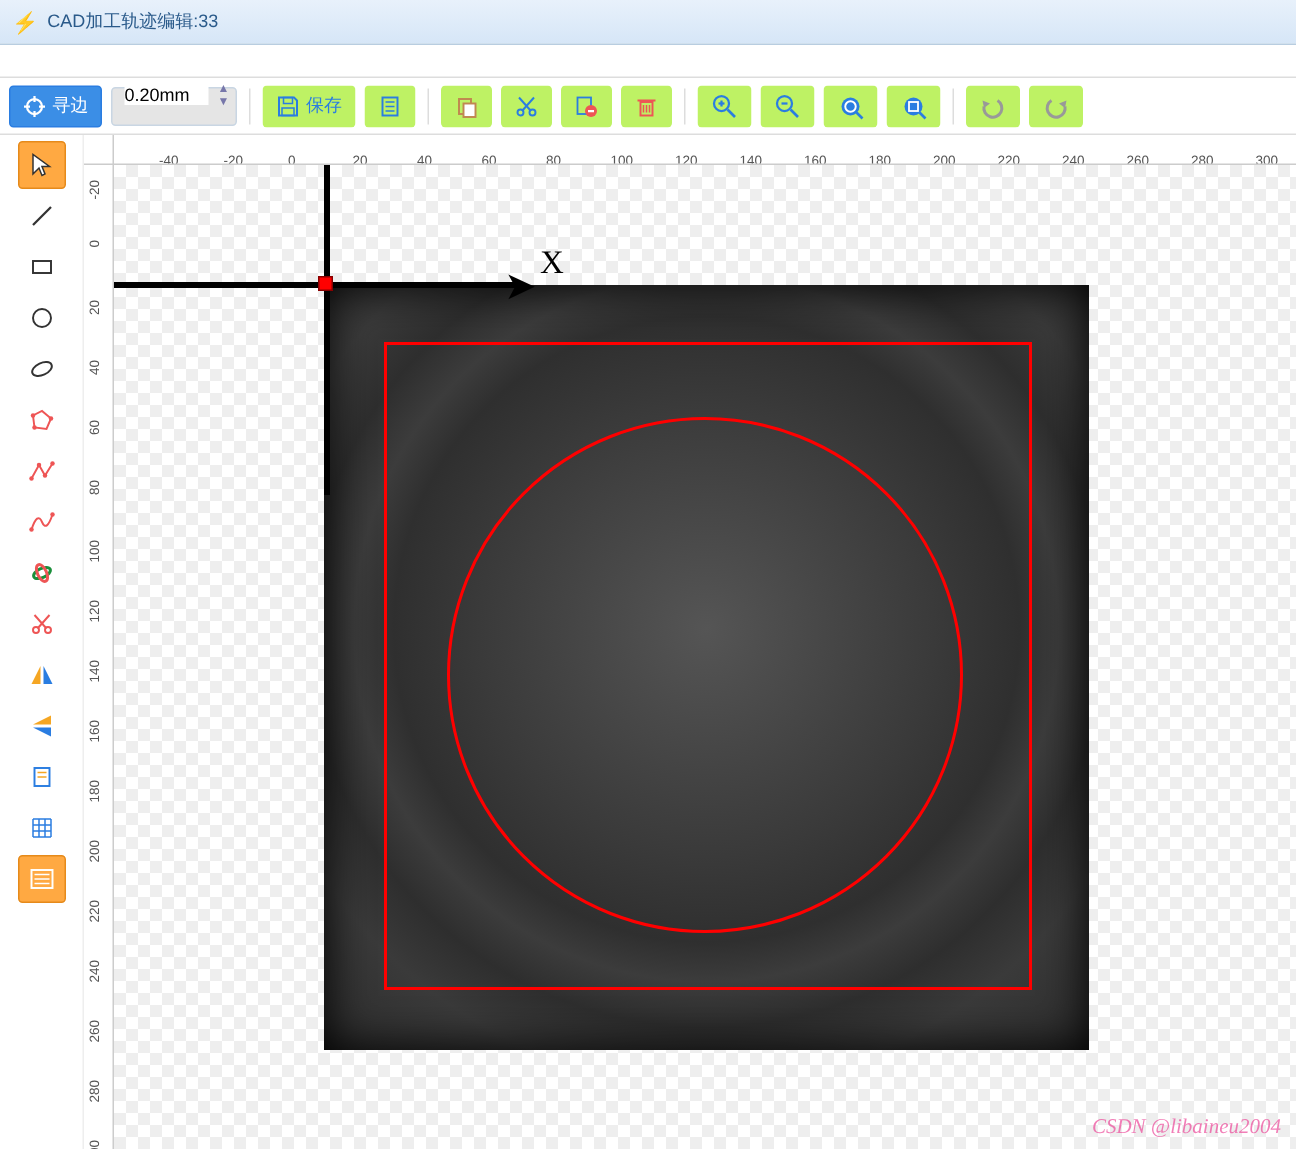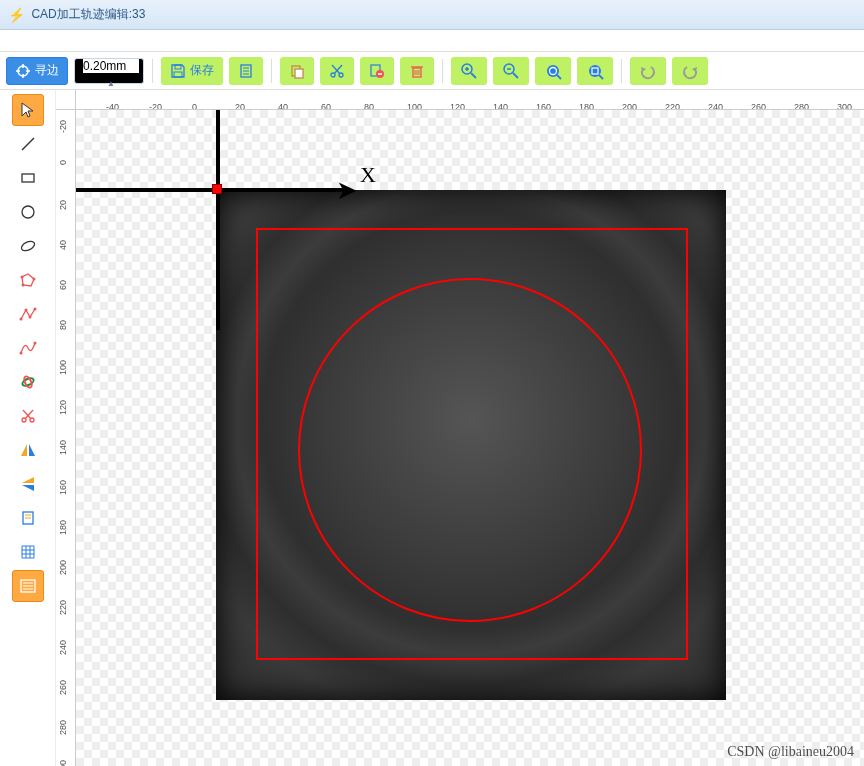--- a/index.html
+++ b/index.html
@@ -3,21 +3,21 @@
 <meta charset="utf-8">
 <style>
 * { box-sizing: border-box; margin: 0; padding: 0; }
 body { font-family: "Microsoft YaHei", Arial, sans-serif; font-size: 12px; background: #fff; width: 864px; height: 766px; overflow: hidden; position: relative; }
 .titlebar { height: 30px; background: linear-gradient(#e8f1fb, #d6e6f7); display: flex; align-items: center; padding: 0 8px; border-bottom: 1px solid #b8cde0; color: #2a5a8a; }
 .titlebar .bolt { color: #2a5a8a; font-size: 14px; margin-right: 6px; }
 .menubar { height: 22px; background: #fff; border-bottom: 1px solid #ddd; }
 .toolbar { height: 38px; background: #fff; display: flex; align-items: center; padding: 0 6px; gap: 6px; border-bottom: 1px solid #ddd; }
 .btn { height: 28px; display: inline-flex; align-items: center; justify-content: center; padding: 0 8px; border: 1px solid transparent; border-radius: 3px; cursor: pointer; color: #2a7de1; background: #bef264; }
 .btn.primary { background: #3b8ee6; color: #fff; border-color: #2a7de1; }
-.spin { height: 26px; display: flex; align-items: center; border: 1px solid #c9d6e3; border-radius: 3px; padding: 0 4px 16px 8px; background: #000000; gap: 6px; flex-direction: column; }
+.spin { height: 26px; display: flex; align-items: center; border: 1px solid #c9d6e3; border-radius: 3px; padding: 0 4px 16px 8px; background: #e5e5e5; gap: 6px; }
 .spin input { border: none; width: 56px; font-size: 12px; outline: none; }
 .spin .arrows { display: flex; flex-direction: column; height: 18px; justify-content: space-between; color: #77a; font-size: 8px; cursor: pointer; }
 .sep { width: 1px; height: 24px; background: #ddd; margin: 0 2px; }
 .main { display: flex; height: 676px; }
 .lefttools { width: 56px; background: #fff; border-right: 1px solid #eee; display: flex; flex-direction: column; align-items: center; padding-top: 4px; gap: 2px; }
 .tool { width: 32px; height: 32px; display: flex; align-items: center; justify-content: center; border: 1px solid transparent; border-radius: 3px; cursor: pointer; }
 .tool.active { background: #ffa942; border-color: #e68a1a; }
 .canvas-area { flex: 1; position: relative; background: #fff; }
 .ruler-h { position: absolute; top: 0; left: 20px; right: 0; height: 20px; background: #fff; border-bottom: 1px solid #ccc; overflow: hidden; }
 .ruler-v { position: absolute; top: 20px; left: 0; width: 20px; bottom: 0; background: #fff; border-right: 1px solid #ccc; overflow: hidden; }
@@ -28,21 +28,21 @@
 .viewport { position: absolute; top: 20px; left: 20px; right: 0; bottom: 0; overflow: hidden; }
 .checker { position: absolute; inset: 0; background-image: linear-gradient(45deg,#eee 25%,transparent 25%,transparent 75%,#eee 75%),linear-gradient(45deg,#eee 25%,transparent 25%,transparent 75%,#eee 75%); background-size: 16px 16px; background-position: 0 0,8px 8px; }
 .workpiece { position: absolute; left: 140px; top: 80px; width: 510px; height: 510px; background: radial-gradient(circle at 50% 45%, #555 0%, #3a3a3a 40%, #2f2f2f 55%, #3c3c3c 62%, #2e2e2e 70%, #3a3a3a 80%, #2c2c2c 100%); box-shadow: inset 0 0 30px #000; }
 .red-rect { position: absolute; border: 2px solid red; left: 180px; top: 118px; width: 432px; height: 432px; }
 .red-circle { position: absolute; border: 2px solid red; border-radius: 50%; left: 222px; top: 168px; width: 344px; height: 344px; }
 .axis-h { position: absolute; top: 78px; left: 0; width: 270px; height: 4px; background: #000; }
 .axis-v { position: absolute; top: 0; left: 140px; width: 4px; height: 220px; background: #000; }
 .origin { position: absolute; top: 74px; left: 136px; width: 10px; height: 10px; background: red; border: 1px solid #800; }
 .arrow { position: absolute; top: 65px; left: 260px; font-size: 26px; color: #000; }
 .xlabel { position: absolute; top: 52px; left: 284px; font-size: 22px; font-family: serif; }
-.watermark { position: absolute; right: 10px; bottom: 6px; color: #000000; font-size: 14px; opacity: 0.7; font-family: Georgia, serif; }
+.watermark { position: absolute; right: 10px; bottom: 6px; color: #ec4899; font-style: italic; font-size: 14px; opacity: 0.7; font-family: Georgia, serif; }
 svg { display: block; }
 </style>
 </head>
 <body>
 
 <div class="titlebar">
   <span class="bolt">⚡</span>
   <span>CAD加工轨迹编辑:33</span>
 </div>
 

